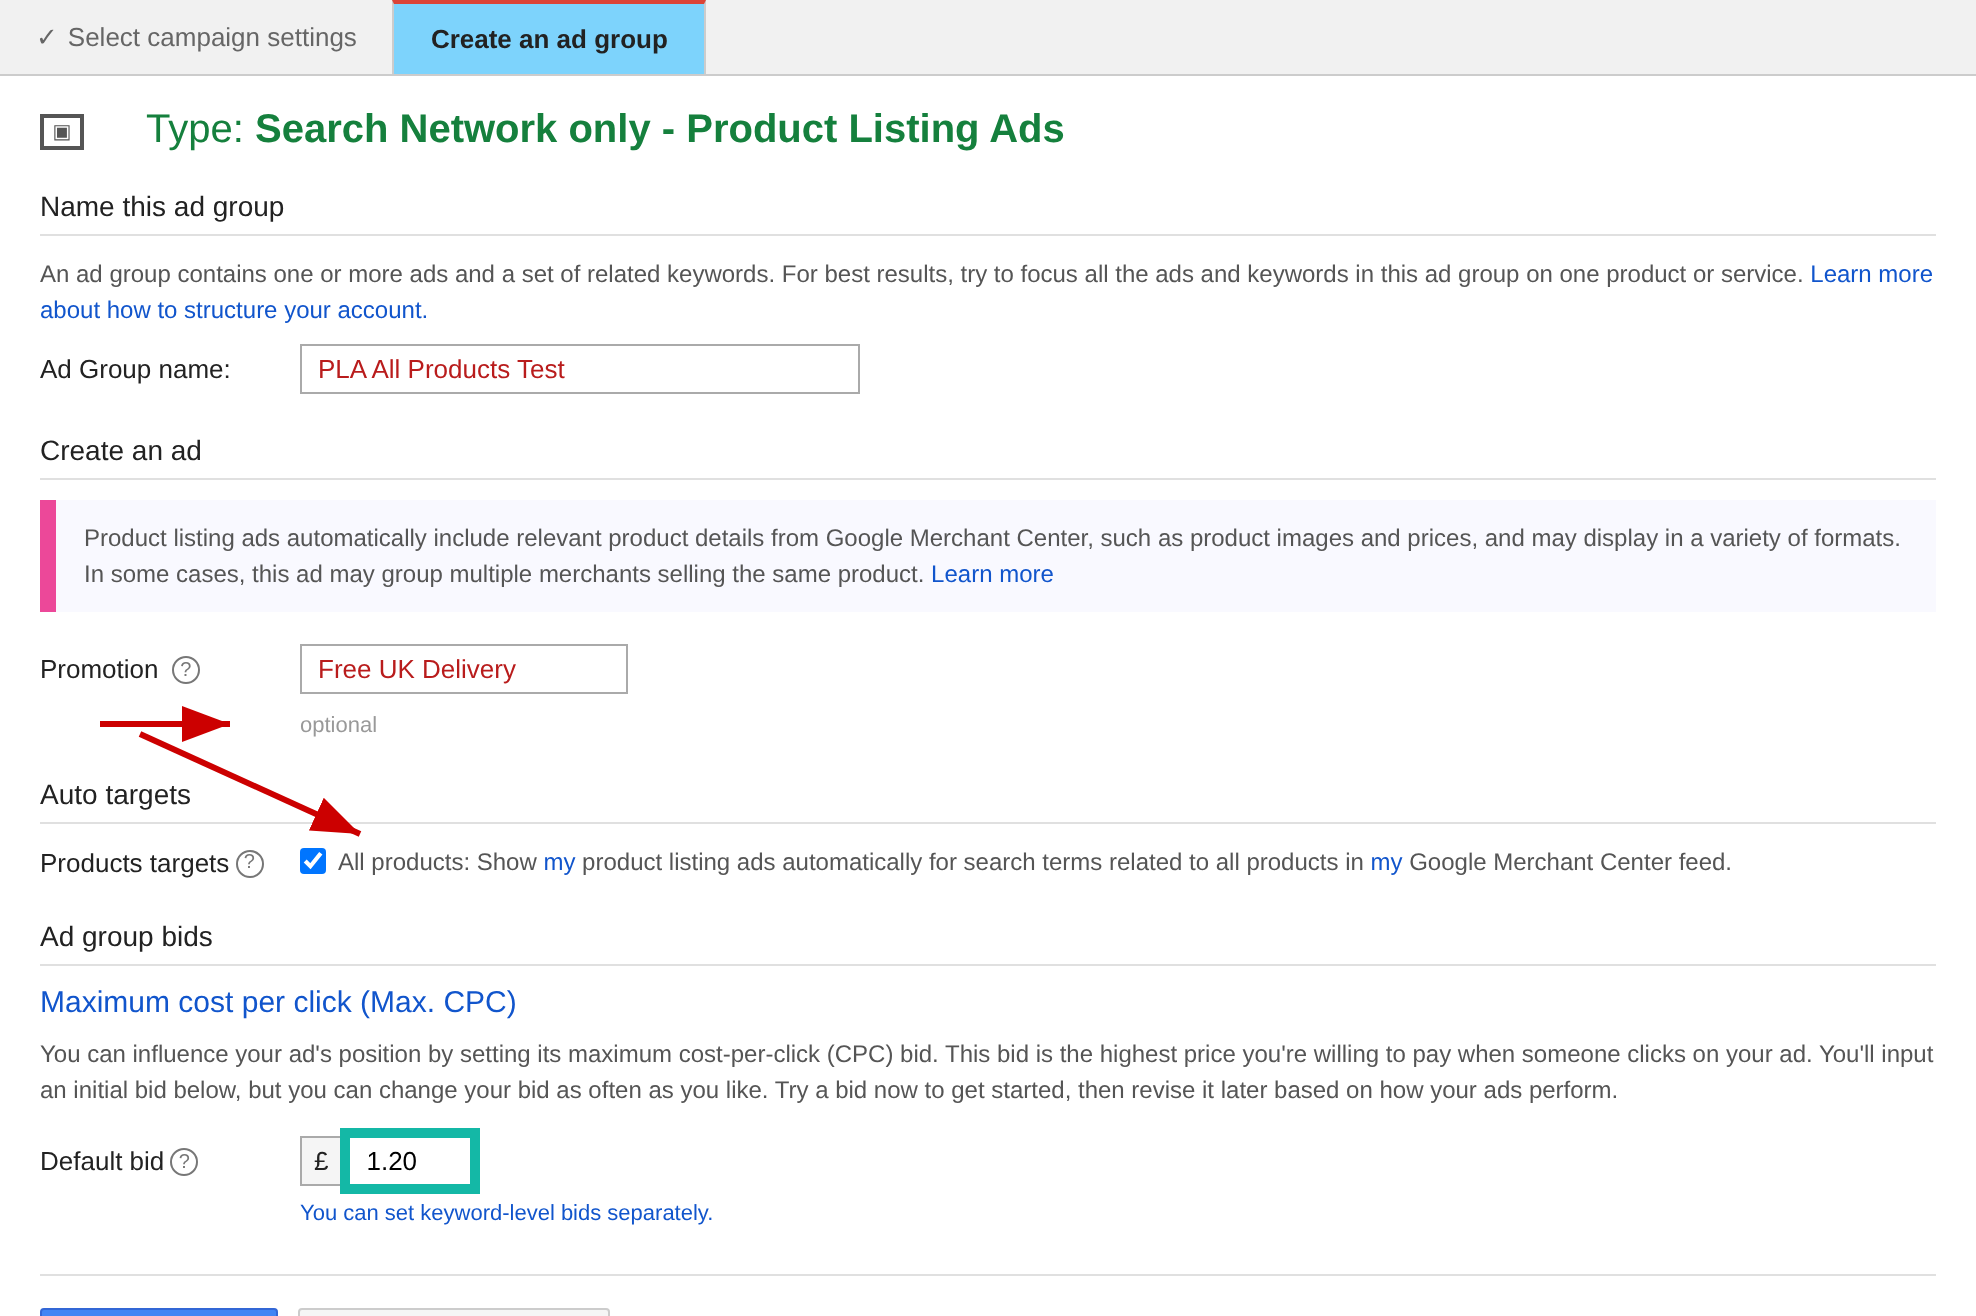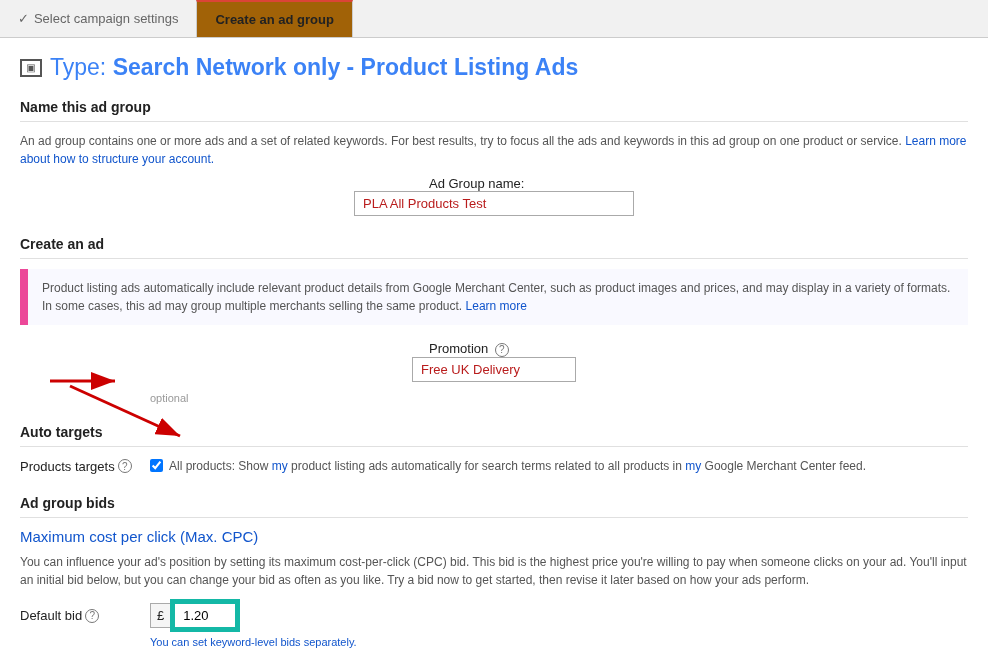--- a/index.html
+++ b/index.html
@@ -31,21 +31,21 @@
     }
     .nav-tab.completed {
       color: #666;
       background: #f1f1f1;
     }
     .nav-tab.completed .check-icon {
       color: #666;
       margin-right: 5px;
     }
     .nav-tab.active {
-      background: #a16207;
+      background: #7dd3fc;
       border-left: 1px solid #ccc;
       border-right: 1px solid #ccc;
       border-top: 2px solid #db4437;
       color: #222;
       font-weight: bold;
     }
 
     
     .main-content {
       padding: 16px 20px;
@@ -62,32 +62,33 @@
       height: 18px;
       border: 2px solid #555;
       margin-right: 8px;
       display: flex;
       align-items: center;
       justify-content: center;
       font-size: 10px;
       color: #555;
     }
     .page-title h1 {
-      font-size: 23px;
+      font-size: 20px;
       font-weight: normal;
-      color: #3b82f6;
+      color: #15803d;
+      margin-left: 23px;
     }
     .page-title h1 strong {
       font-weight: bold;
     }
 
     
     .section-header {
       font-size: 14px;
-      font-weight: bold;
+      font-weight: normal;
       color: #222;
       border-bottom: 1px solid #e0e0e0;
       padding-bottom: 6px;
       margin-bottom: 10px;
     }
 
     .section {
       margin-bottom: 20px;
     }
 
@@ -102,21 +103,20 @@
       color: #1155cc;
       text-decoration: none;
       cursor: pointer;
     }
 
     
     .form-row {
       display: flex;
       align-items: center;
       margin-bottom: 10px;
-      flex-direction: column;
     }
     .form-label {
       font-size: 13px;
       color: #222;
       width: 130px;
       flex-shrink: 0;
     }
     .form-input {
       border: 1px solid #aaa;
       padding: 4px 8px;

